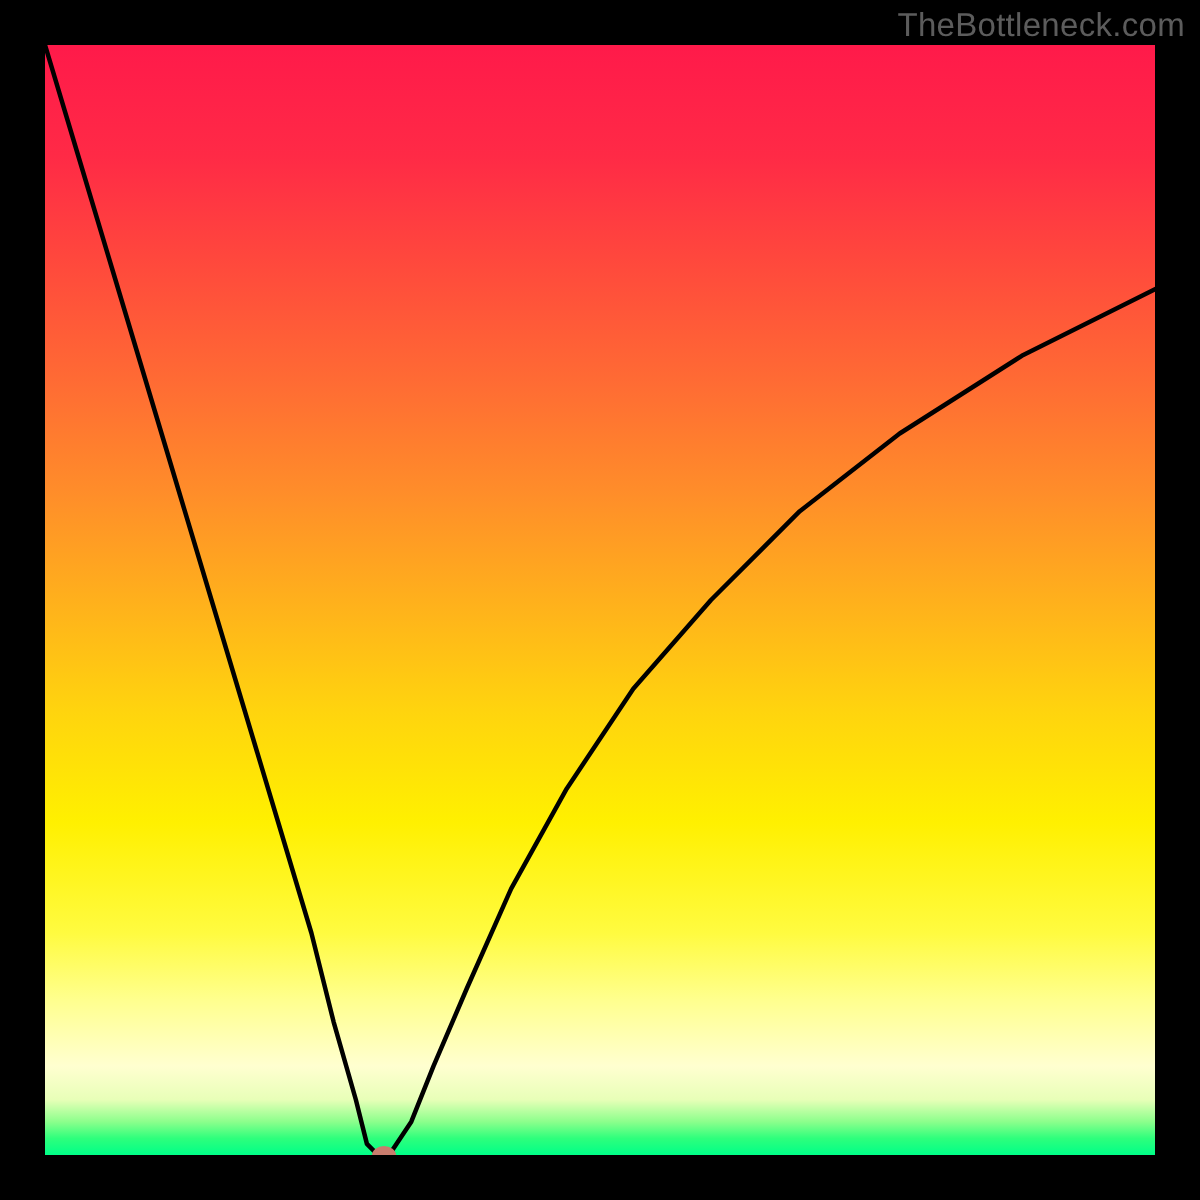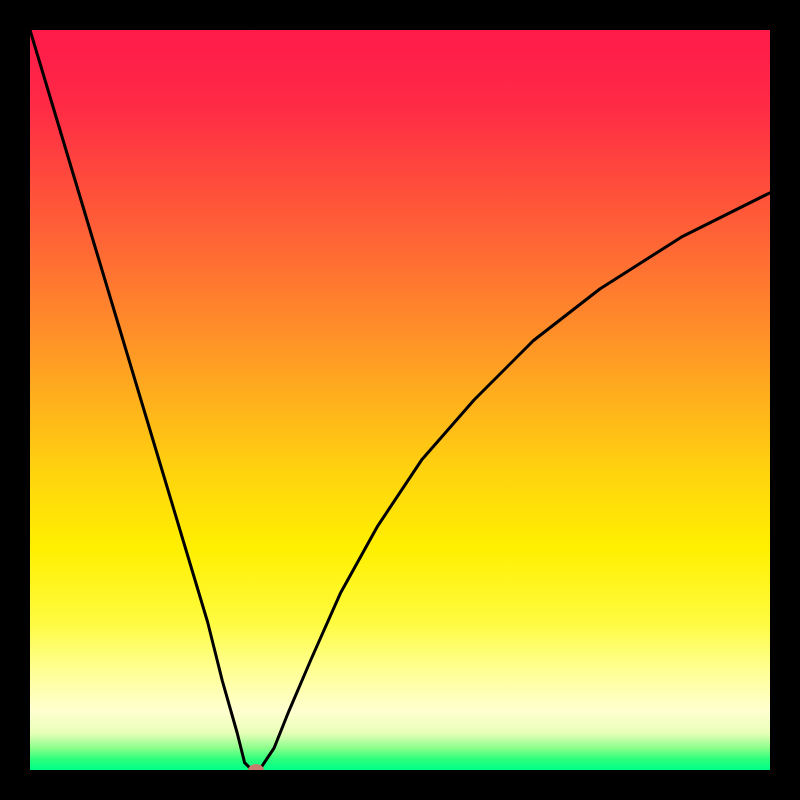--- a/index.html
+++ b/index.html
@@ -70,20 +70,21 @@
     border-radius: 50%;
     background: #c97d6e;
     transform: translate(-50%, -50%);
   }
 </style>
 </head>
 <body>
 
 <div class="frame">
 
+  <div class="watermark">TheBottleneck.com</div>
 
   <div class="plot">
     <div class="gradient-bg"></div>
 
     <svg class="curve" viewBox="0 0 740 740" preserveAspectRatio="none">
       <path id="curve-path" fill="none" stroke="#000000" stroke-width="3" stroke-linecap="round" stroke-linejoin="round" d="M0.0 0.0 L22.2 74.0 L44.4 148.0 L66.6 222.0 L88.8 296.0 L111.0 370.0 L133.2 444.0 L155.4 518.0 L177.6 592.0 L192.4 651.2 L207.2 703.0 L214.6 732.6 L222.0 740.0 L229.4 740.0 L244.2 717.8 L259.0 680.8 L281.2 629.0 L310.8 562.4 L347.8 495.8 L392.2 429.2 L444.0 370.0 L503.2 310.8 L569.8 259.0 L651.2 207.2 L740.0 162.8"></path>
     </svg>
 
     <div class="dot" id="marker-dot" style="left: 225.7px; top: 740px; background: rgb(201, 125, 110);"></div>
   </div>

